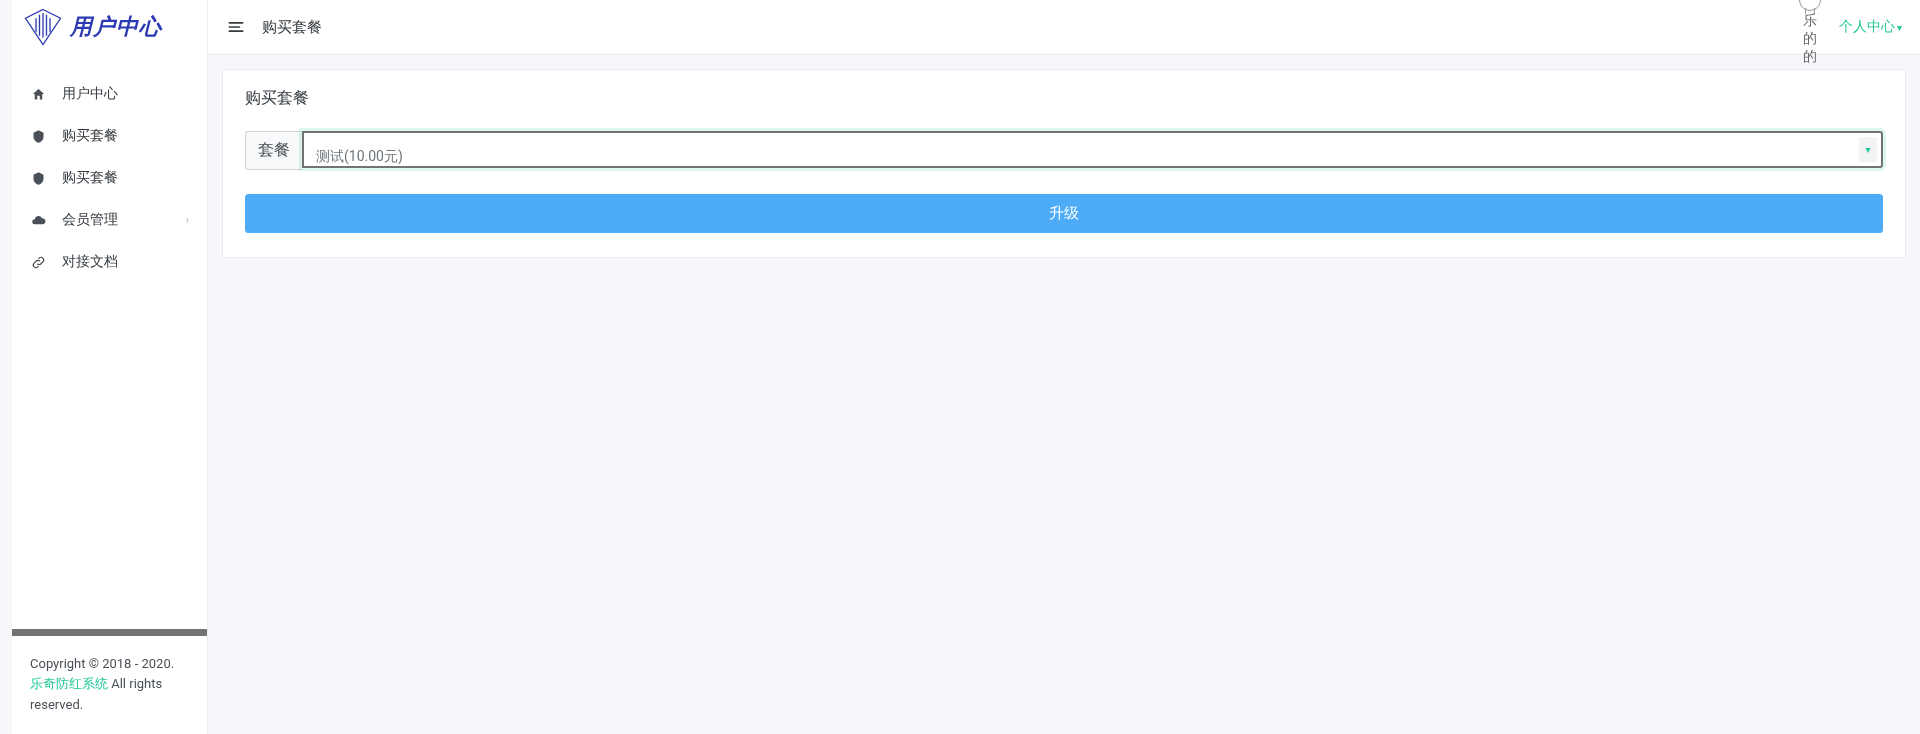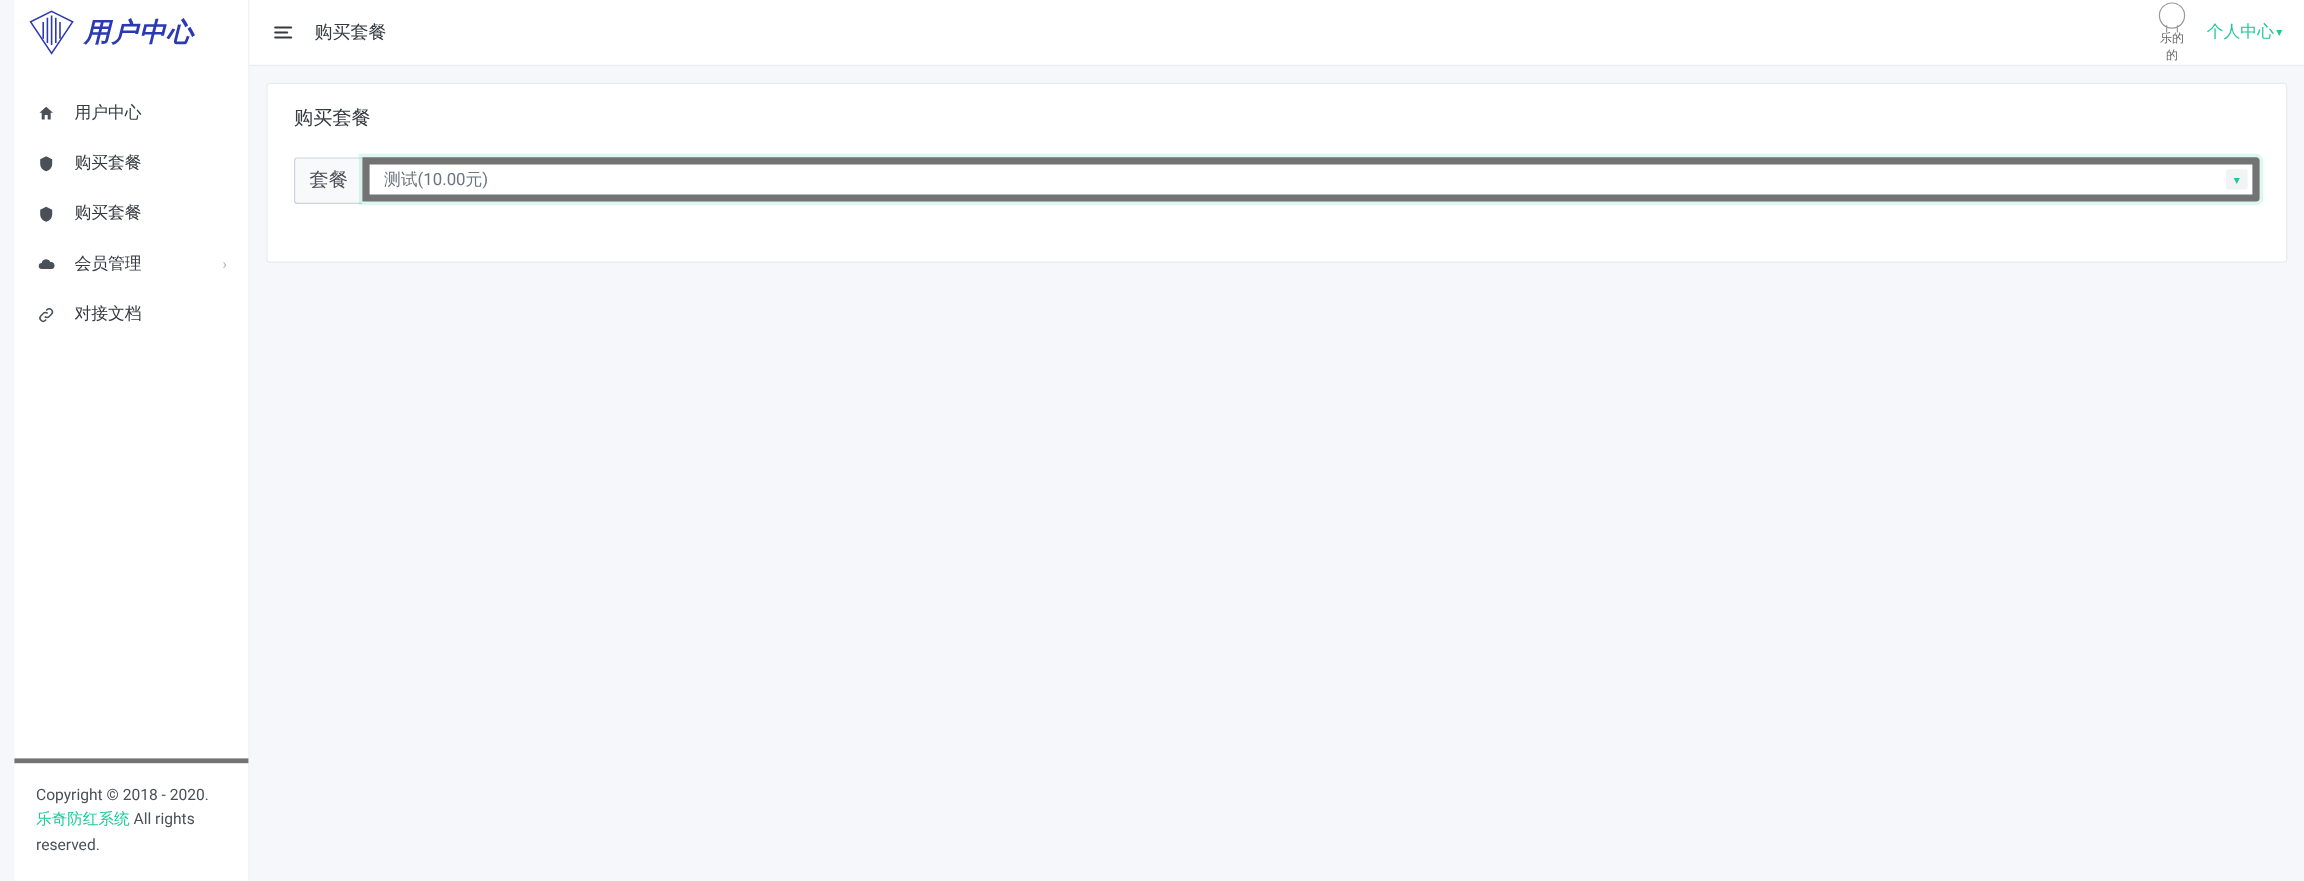--- a/index.html
+++ b/index.html
@@ -61,21 +61,21 @@
       margin-left: auto;
       color: #adb5bd;
       font-size: 12px;
     }
 
     .sidebar-footer {
       padding: 18px;
       font-size: 13px;
       color: #495057;
       line-height: 1.6;
-      border-top: 4px solid #737373;
+      border-top: 7px solid #737373;
     }
     .sidebar-footer a { color: #20c997; text-decoration: none; }
 
     
     .main { flex: 1; display: flex; flex-direction: column; background: #f5f7fa; min-width: 0; }
     .topbar {
       height: 55px;
       background: #fff;
       border-bottom: 1px solid #e9ecef;
       display: flex;
@@ -88,21 +88,21 @@
       color: #343a40; display: flex; align-items: center; justify-content: center;
     }
     .page-title { font-size: 15px; color: #343a40; font-weight: 400; }
     .topbar-right { margin-left: auto; display: flex; align-items: center; gap: 16px; }
     .avatar {
       width: 26px; height: 26px;
       display: flex; align-items: center; justify-content: center;
     }
     .avatar .av-circle { width: 22px; height: 22px; border-radius: 50%; border: 1px solid #999; background: #fff; position: relative; }
     .avatar .av-legs { position: absolute; bottom: -4px; left: 5px; width: 10px; height: 6px; border-left:1px solid #999; border-right:1px solid #999; }
-    .avatar-label { font-size: 10px; color: #666; margin-top:1px; text-align:center; }
+    .avatar-label { font-size: 14px; color: #666; margin-top:1px; text-align:center; }
     .user-menu { color: #20c997; font-size: 14px; cursor: pointer; display: flex; align-items: center; gap: 2px; }
     .user-menu .caret-down { font-size: 10px; }
 
     
     .content { padding: 14px; }
     .card {
       background: #fff;
       border: 1px solid #e9ecef;
       border-radius: 3px;
       padding: 18px 22px 24px;
@@ -116,27 +116,27 @@
       border-right: none;
       padding: 8px 12px;
       font-size: 16px;
       color: #495057;
       display: flex; align-items: center;
       border-radius: 3px 0 0 3px;
     }
     .select-wrap {
       flex: 1;
       position: relative;
-      border: 6px solid #737373;
+      border: 2px solid #737373;
       border-radius: 0 3px 3px 0;
       box-shadow: 0 0 0 3px rgba(32,201,151,0.15);
       background: #fff;
       height: 37px;
       display: flex;
-      align-items: center;
+      align-items: flex-end;
       padding: 0 12px;
       cursor: pointer;
     }
     .select-value { color: #6c757d; font-size: 14px; }
     .select-caret {
       position: absolute;
       right: 4px; top: 4px; bottom: 4px;
       width: 18px;
       background: #f1f3f5;
       display: flex; align-items:center; justify-content:center;
@@ -256,17 +256,18 @@
         <div class="card-title">购买套餐</div>
 
         <div class="form-row">
           <div class="input-addon">套餐</div>
           <div class="select-wrap">
             <span class="select-value">测试(10.00元)</span>
             <span class="select-caret">▾</span>
           </div>
         </div>
 
+        <button class="btn-primary">升级</button>
       </div>
     </div>
   </main>
 
 </div>
 
 </body></html>

